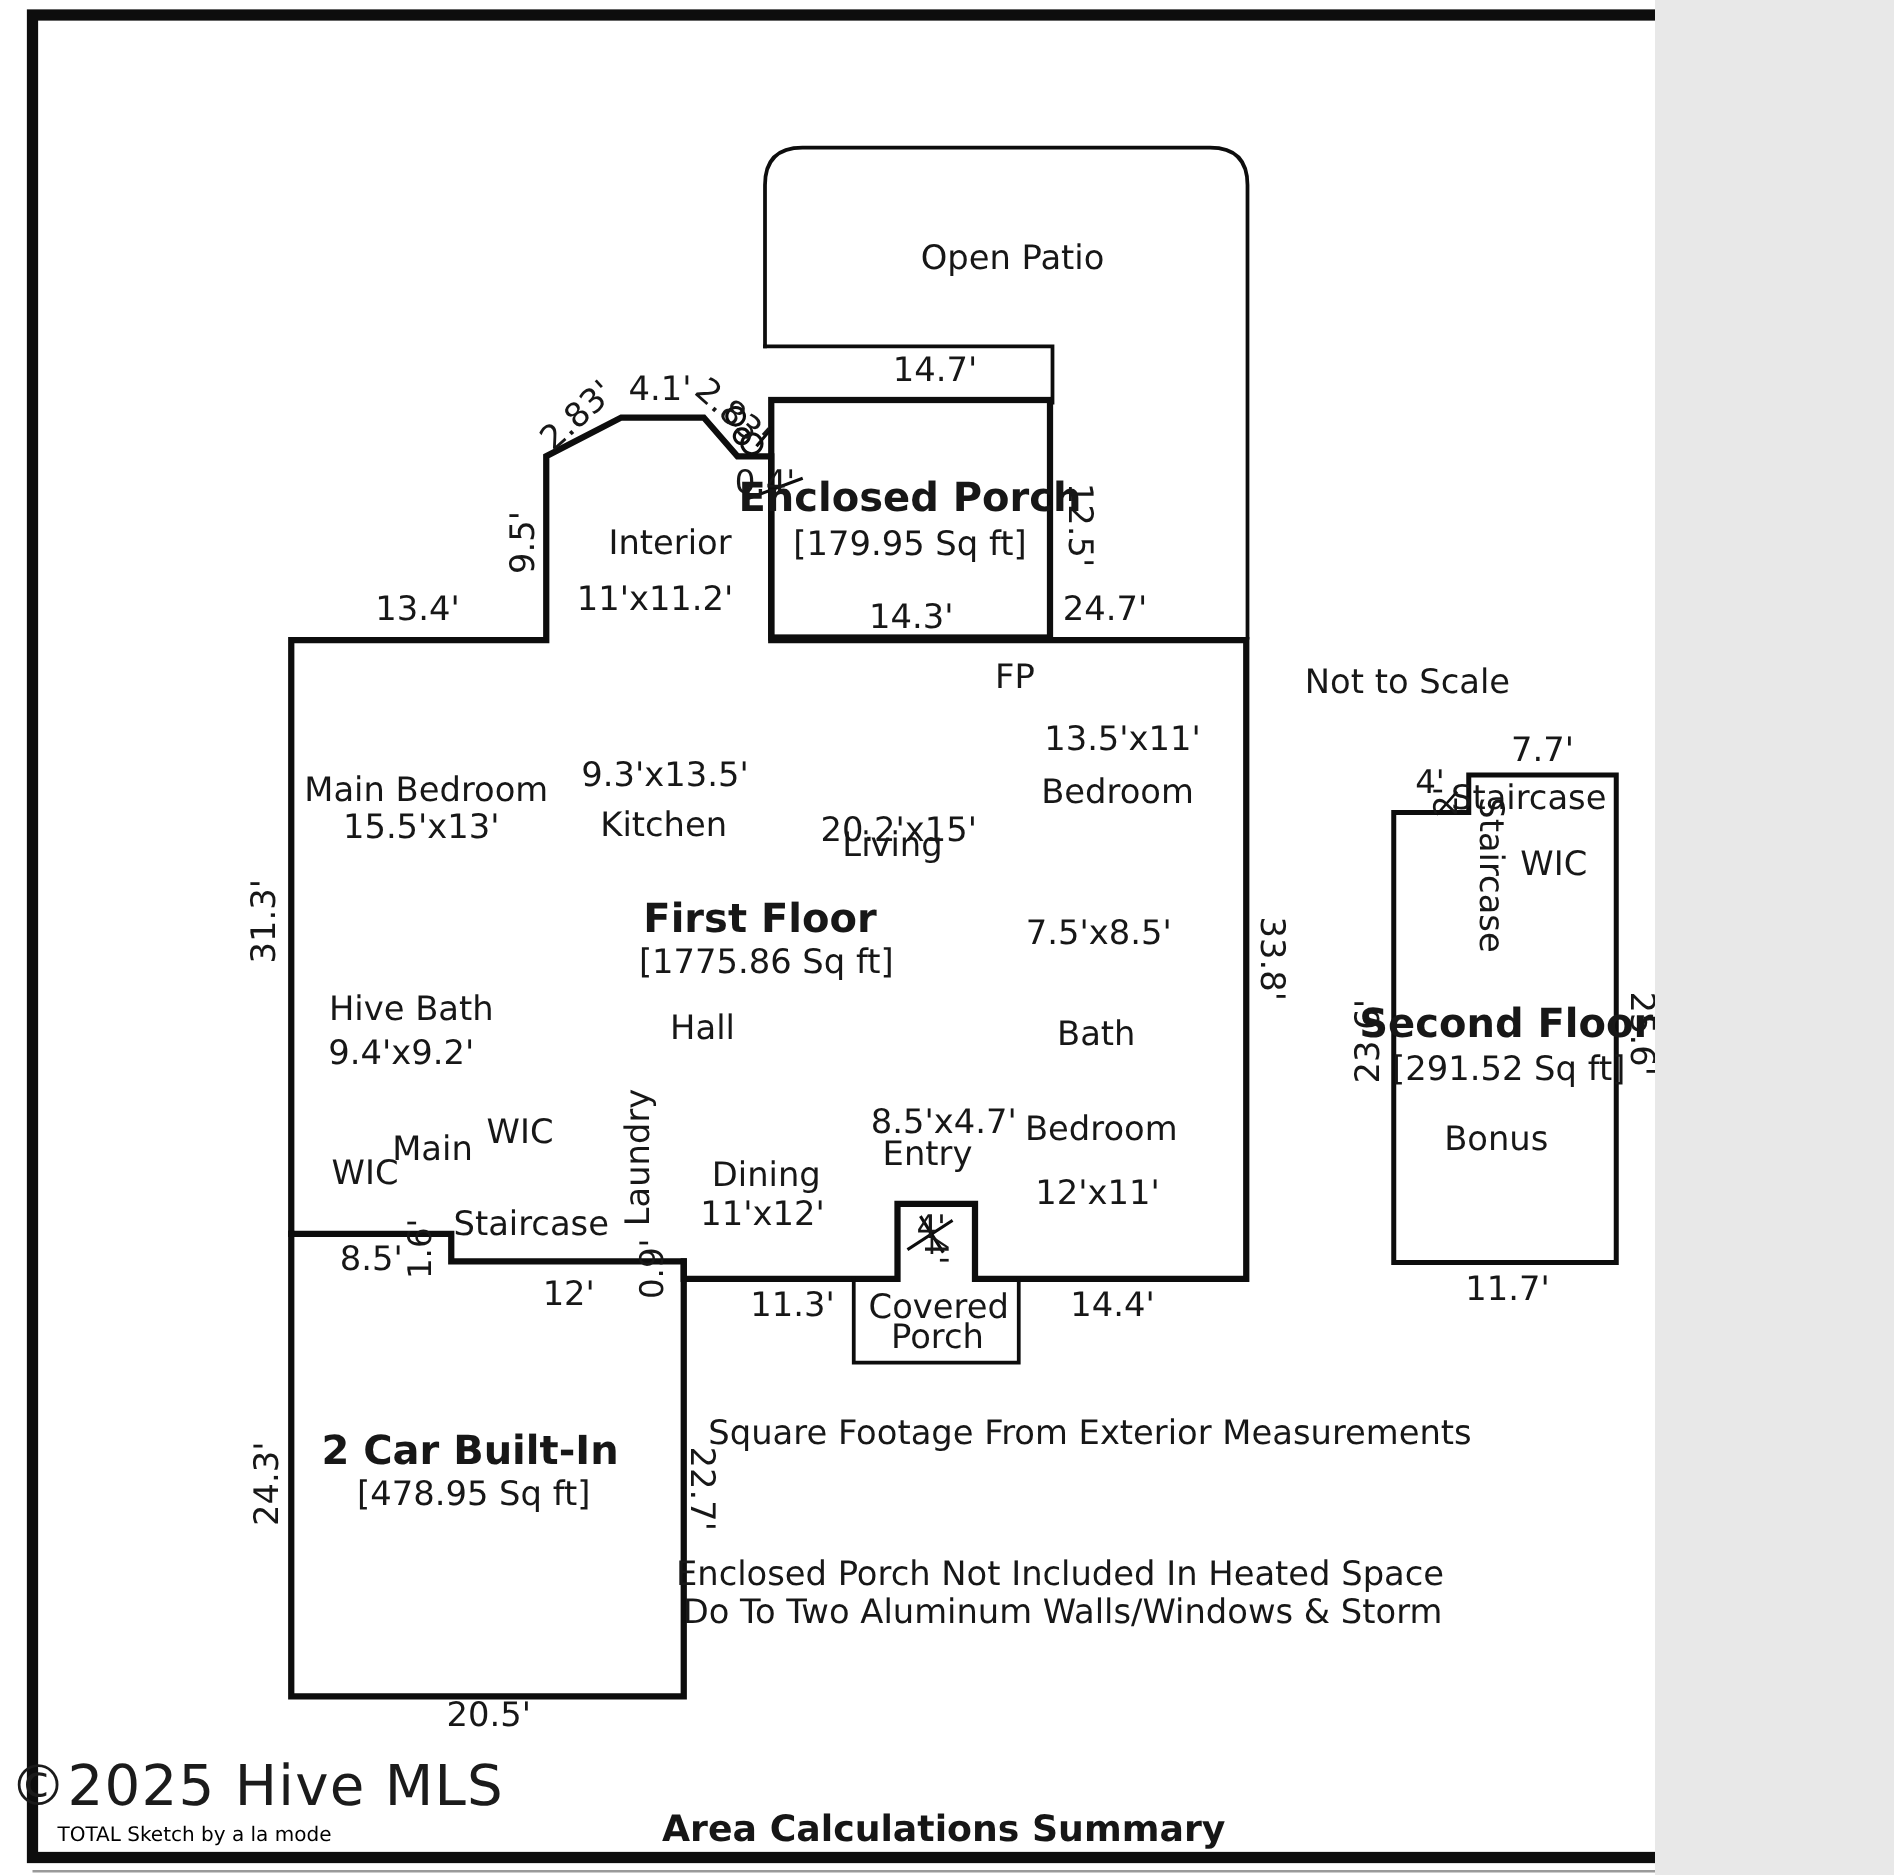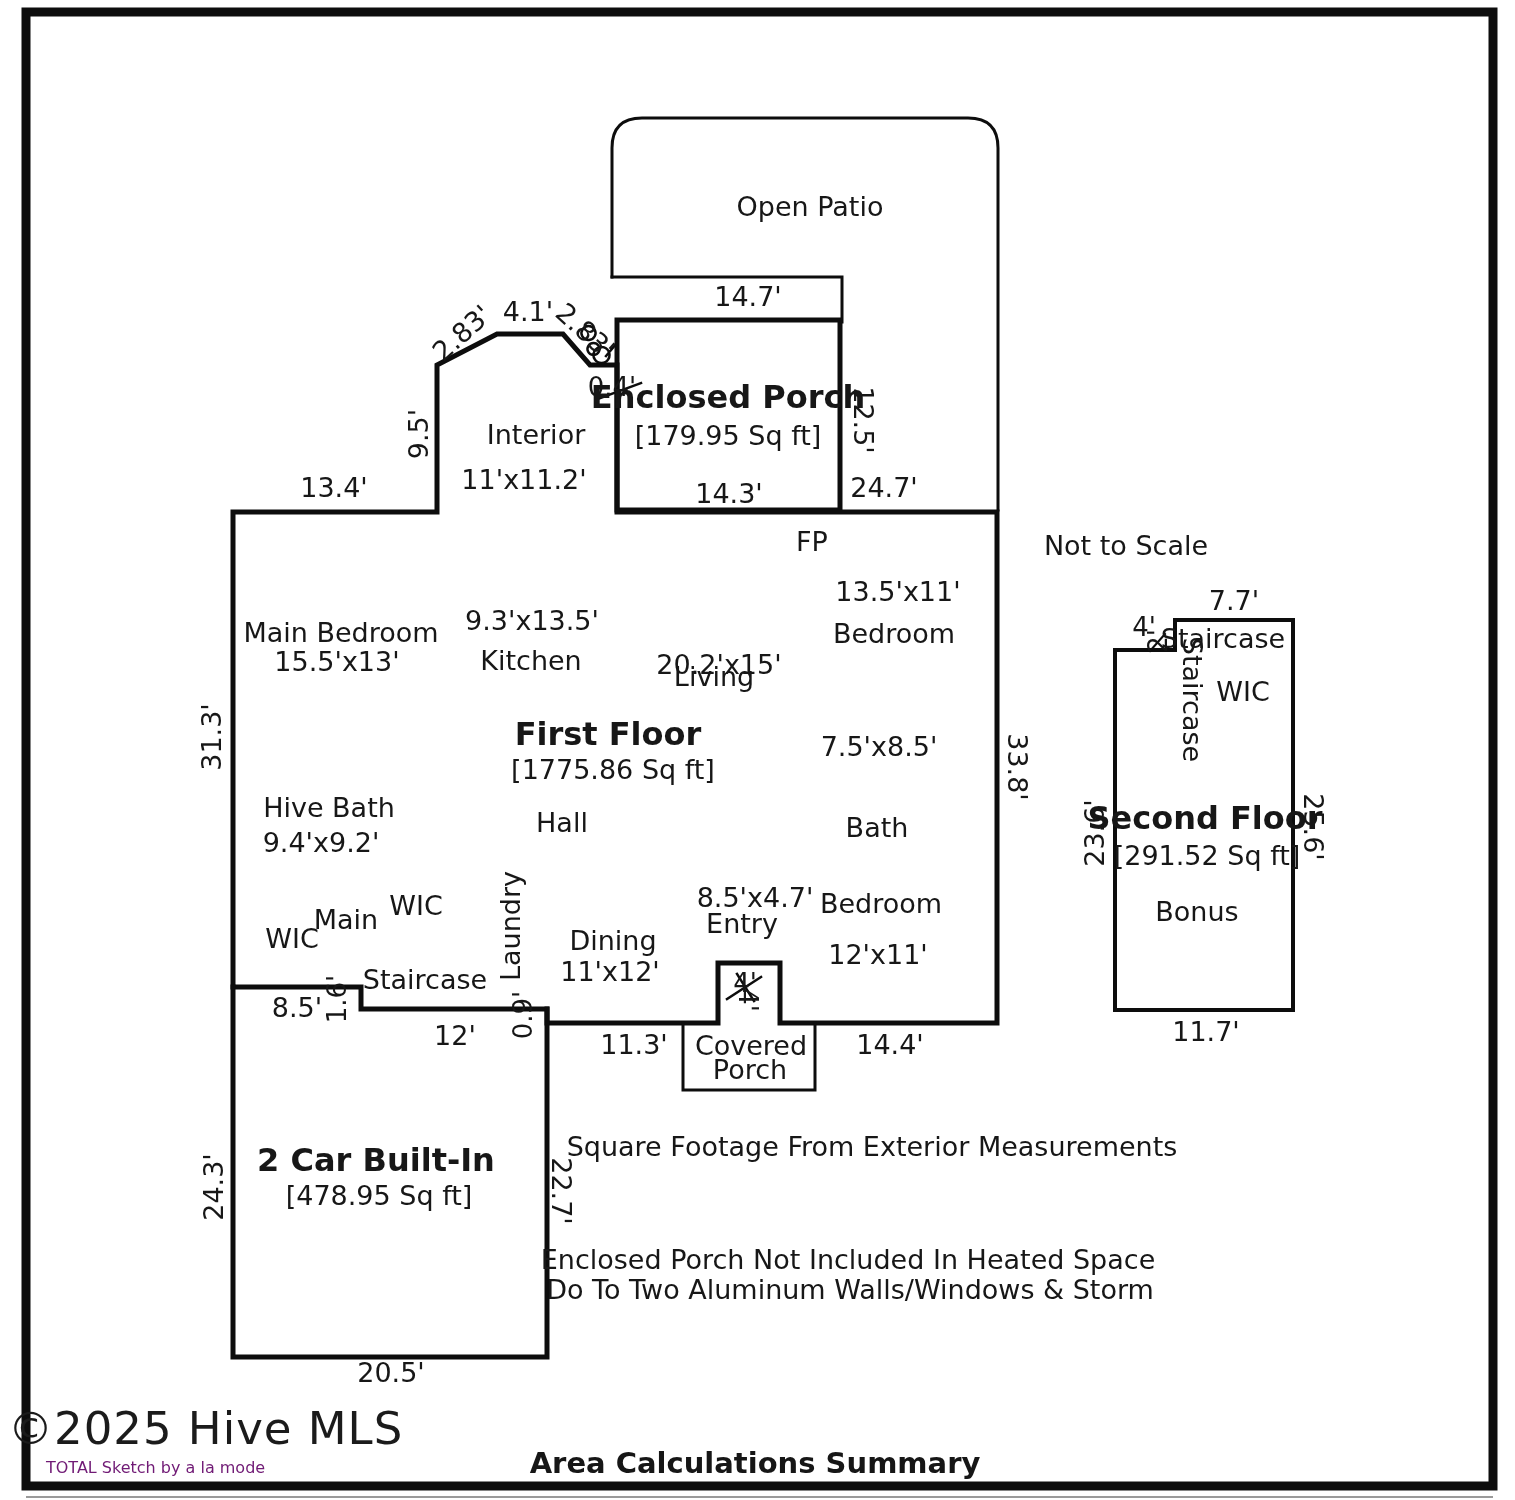--- a/index.html
+++ b/index.html
@@ -1,18 +1,18 @@
 <!DOCTYPE html>
 <html><head>
 <meta charset="utf-8">
 <style>
   html,body { margin:0; padding:0; background:#e8e8e8; }
   #sheet {
     position:relative;
-    width:1515px; height:1500px;
+    width:1324px; height:1500px;
     background:#ffffff;
     overflow:hidden;
     font-family:"DejaVu Sans","Liberation Sans",sans-serif;
     color:#161616;
   }
   #walls { position:absolute; left:0; top:0; }
   .lbl {
     position:absolute;
     transform:translate(-50%,-50%);
     font-size:27px;
@@ -26,21 +26,21 @@
   .d-left  { transform:translate(-50%,-50%) rotate(-42deg); }
   .d-right { transform:translate(-50%,-50%) rotate(42deg); }
   .sm { font-size:26px; }
   .wm {
     position:absolute; left:8px; top:1402px;
     font-size:45px; letter-spacing:1px; color:#1b1b1b;
     white-space:nowrap;
   }
   .credit {
     position:absolute; left:46px; top:1458px;
-    font-size:16px; color:#701a75; white-space:nowrap;
+    font-size:16px; color:#000000; white-space:nowrap;
   }
   .footer-title {
     position:absolute; transform:translate(-50%,-50%);
     left:755px; top:1463px;
     font-weight:700; font-size:29px; white-space:nowrap;
   }
   .bottom-gray {
     position:absolute; left:26px; top:1496px; width:1467px; height:2px;
     background:#9a9a9a;
   }

